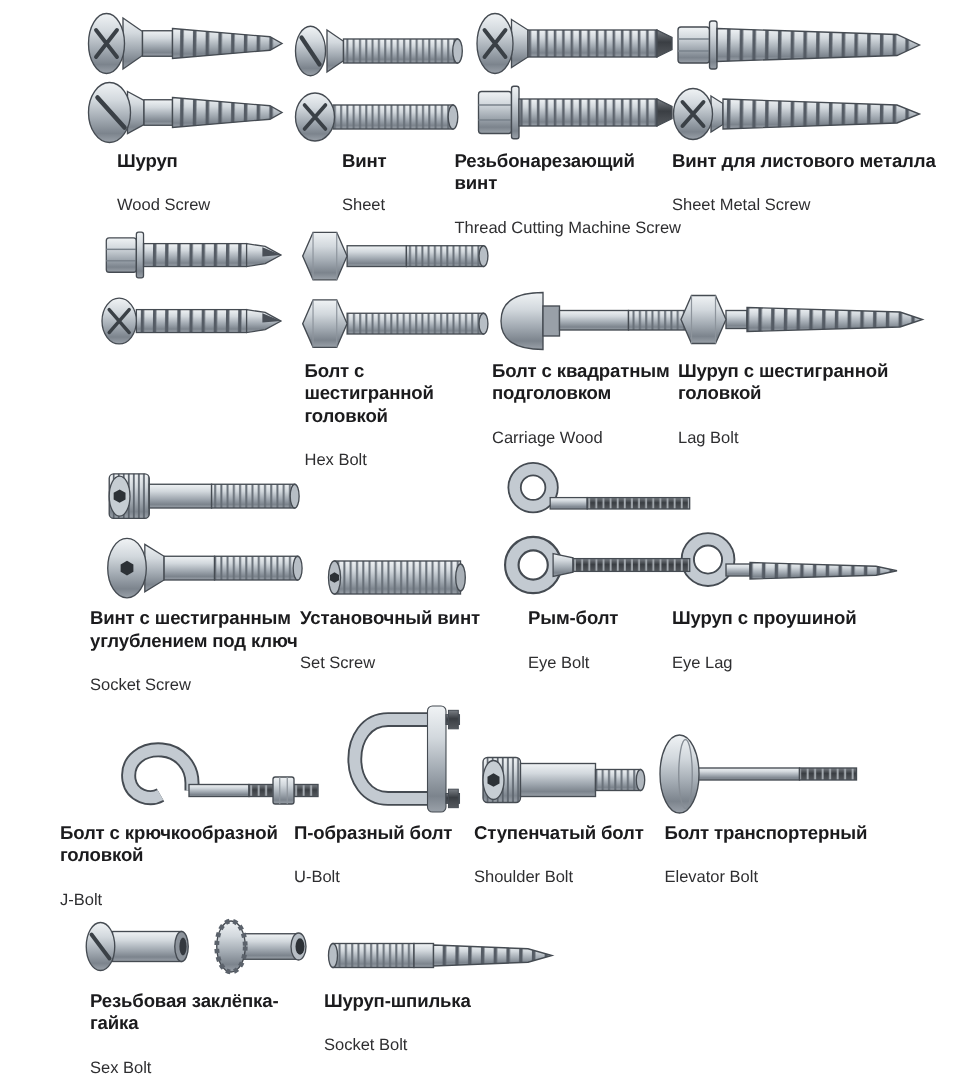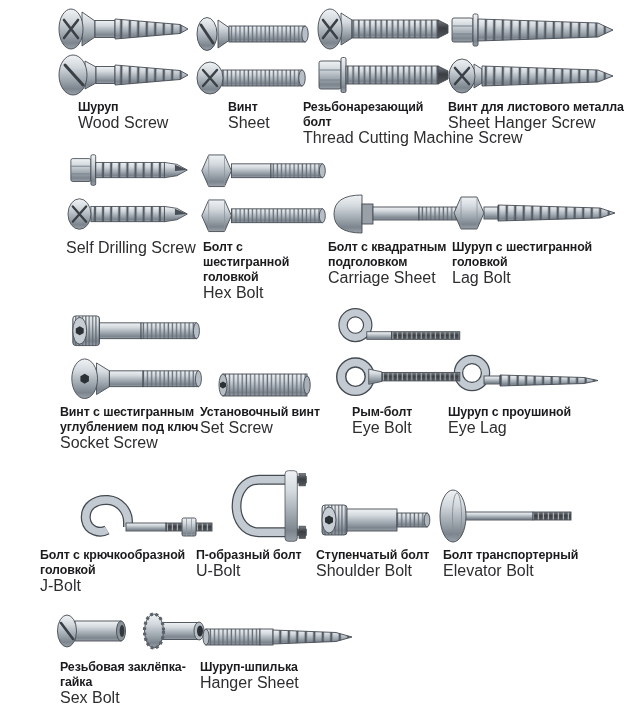--- a/index.html
+++ b/index.html
@@ -2,21 +2,21 @@
 <html><head>
 <meta charset="utf-8">
 <style>
   html,body{margin:0;padding:0;background:#fff;}
   .page{position:relative;width:636px;height:725px;background:#ffffff;overflow:hidden;
         font-family:"Liberation Sans","DejaVu Sans",sans-serif;}
   .cell{position:absolute;}
   .art{display:flex;flex-direction:column;justify-content:flex-end;align-items:flex-start;}
   .art svg{display:block;}
   .ru{font-weight:bold;font-size:12.4px;line-height:15px;color:#1b1b1d;letter-spacing:-0.1px;}
-  .en{font-size:16px;line-height:15px;color:#2e2e30;white-space:nowrap;margin-top:0;}
+  .en{font-size:11px;line-height:15px;color:#2e2e30;white-space:nowrap;margin-top:15px;}
   .lbl{margin-top:4px;}
 </style>
 </head>
 <body>
 
 <svg width="0" height="0" style="position:absolute" aria-hidden="true">
 <defs>
   <linearGradient id="gm" x1="0" y1="0" x2="0" y2="1">
     <stop offset="0" stop-color="#f0f3f5"></stop>
         <stop offset="0.3" stop-color="#d2d8dd"></stop>
@@ -323,51 +323,50 @@
   <div class="cell" style="left:303px;top:8px;width:150px">
     <div class="art" style="height:88px;gap:4px;margin-left:14px">
       <svg width="134" height="42">
           <use href="#s-tcut-a"></use>
         </svg>
       <svg width="134" height="42">
           <use href="#s-tcut-b"></use>
         </svg>
     </div>
     <div class="lbl">
-      <div class="ru">Резьбонарезающий болт</div>
+      <div class="ru">Резьбонарезающий винт</div>
       <div class="en">Thread Cutting Machine Screw</div>
     </div>
   </div>
 
   <div class="cell" style="left:448px;top:8px;width:185px">
     <div class="art" style="height:88px;gap:6px">
       <svg width="172" height="40">
           <use href="#s-sheet-a"></use>
         </svg>
       <svg width="172" height="40">
           <use href="#s-sheet-b"></use>
         </svg>
     </div>
     <div class="lbl">
       <div class="ru">Винт для листового металла</div>
-      <div class="en">Sheet Hanger Screw</div>
+      <div class="en">Sheet Metal Screw</div>
     </div>
   </div>
 
   <div class="cell" style="left:64px;top:150px;width:140px">
     <div class="art" style="height:86px;gap:2px">
       <svg width="134" height="44">
           <use href="#s-sdrill-a"></use>
         </svg>
       <svg width="134" height="44">
           <use href="#s-sdrill-b"></use>
         </svg>
     </div>
     <div class="lbl" style="margin-left:2px">
-      <div class="en">Self Drilling Screw</div>
     </div>
   </div>
 
   <div class="cell" style="left:200px;top:150px;width:130px">
     <div class="art" style="height:86px;gap:3px">
       <svg width="132" height="42">
           <use href="#s-hex-a"></use>
         </svg>
       <svg width="132" height="42">
           <use href="#s-hex-b"></use>
@@ -380,21 +379,21 @@
   </div>
 
   <div class="cell" style="left:328px;top:150px;width:125px">
     <div class="art" style="height:86px">
       <svg width="152" height="46">
           <use href="#s-carriage"></use>
         </svg>
     </div>
     <div class="lbl">
       <div class="ru">Болт с квадратным подголовком</div>
-      <div class="en">Carriage Sheet</div>
+      <div class="en">Carriage Wood</div>
     </div>
   </div>
 
   <div class="cell" style="left:452px;top:150px;width:142px">
     <div class="art" style="height:86px">
       <svg width="170" height="46">
           <use href="#s-lag"></use>
         </svg>
     </div>
     <div class="lbl">
@@ -510,25 +509,25 @@
       <svg width="172" height="46">
           <use href="#s-sexbolt"></use>
         </svg>
     </div>
     <div class="lbl" style="margin-left:4px">
       <div class="ru">Резьбовая заклёпка-гайка</div>
       <div class="en">Sex Bolt</div>
     </div>
   </div>
 
-  <div class="cell" style="left:200px;top:606px;width:130px">
+  <div class="cell" style="left:216px;top:606px;width:130px">
     <div class="art" style="height:50px">
       <svg width="158" height="38">
           <use href="#s-hanger"></use>
         </svg>
     </div>
     <div class="lbl">
       <div class="ru">Шуруп-шпилька</div>
-      <div class="en">Hanger Sheet</div>
+      <div class="en">Socket Bolt</div>
     </div>
   </div>
 
 </div>
 
 </body></html>

